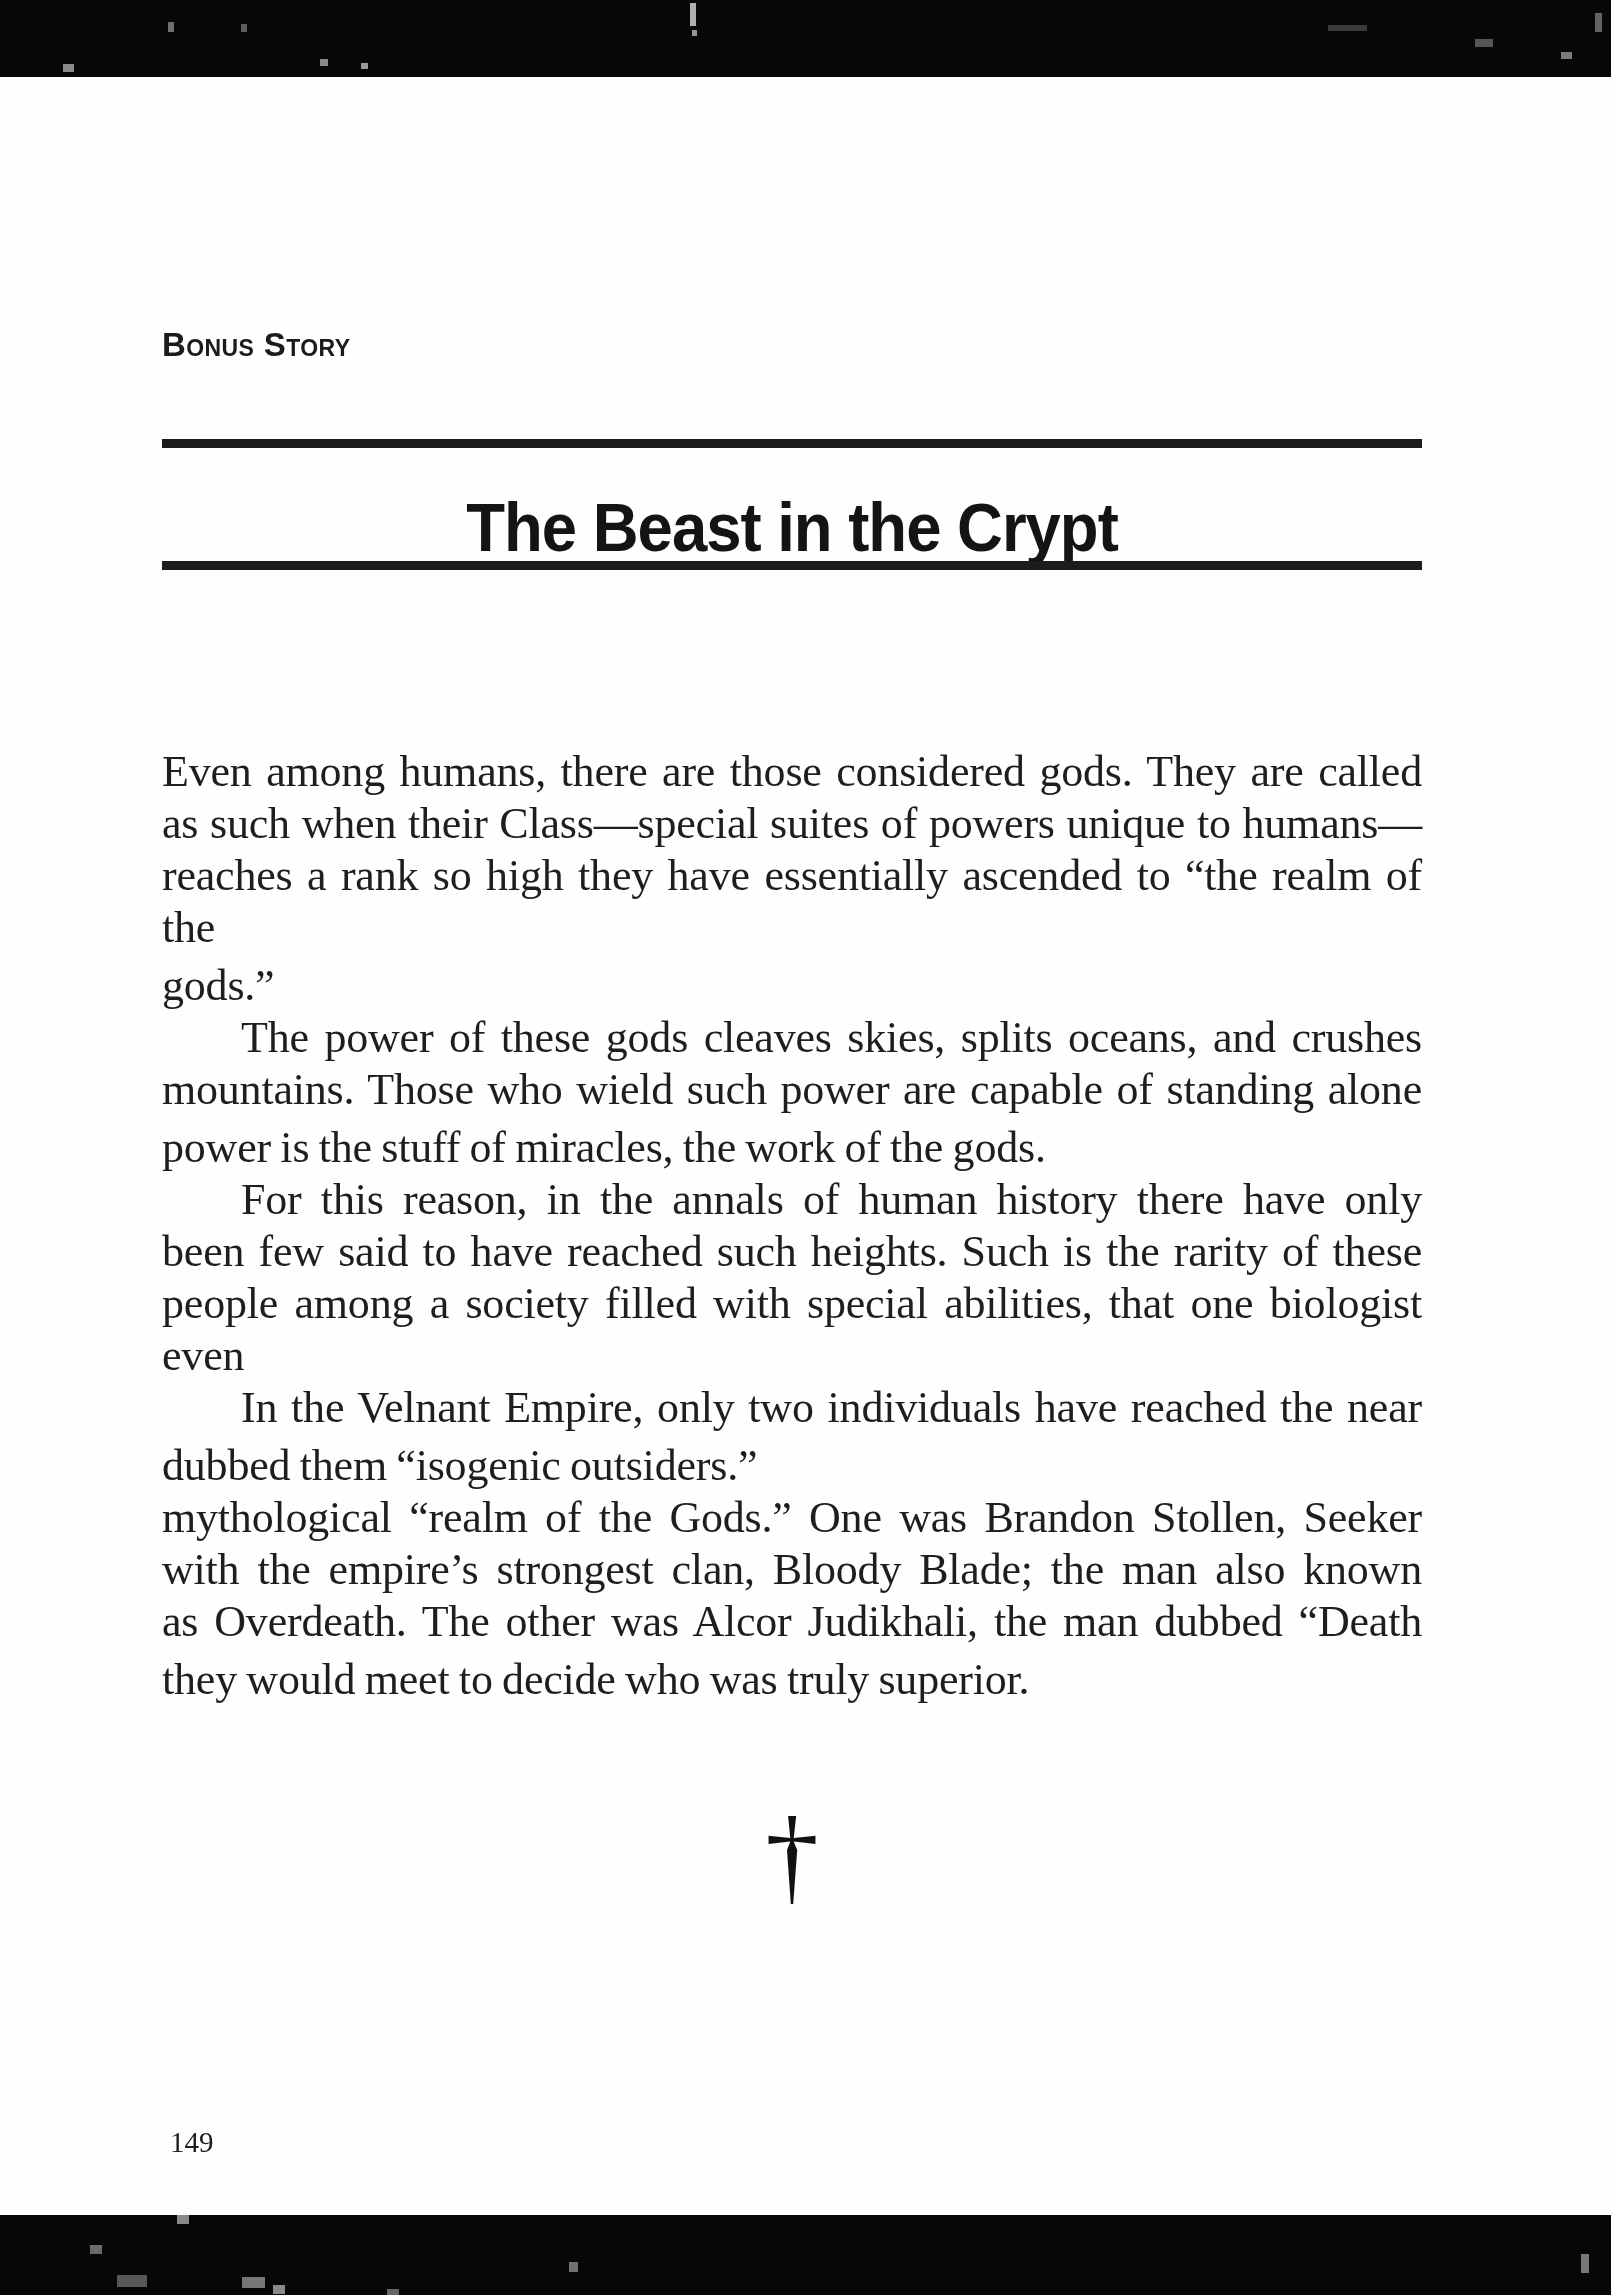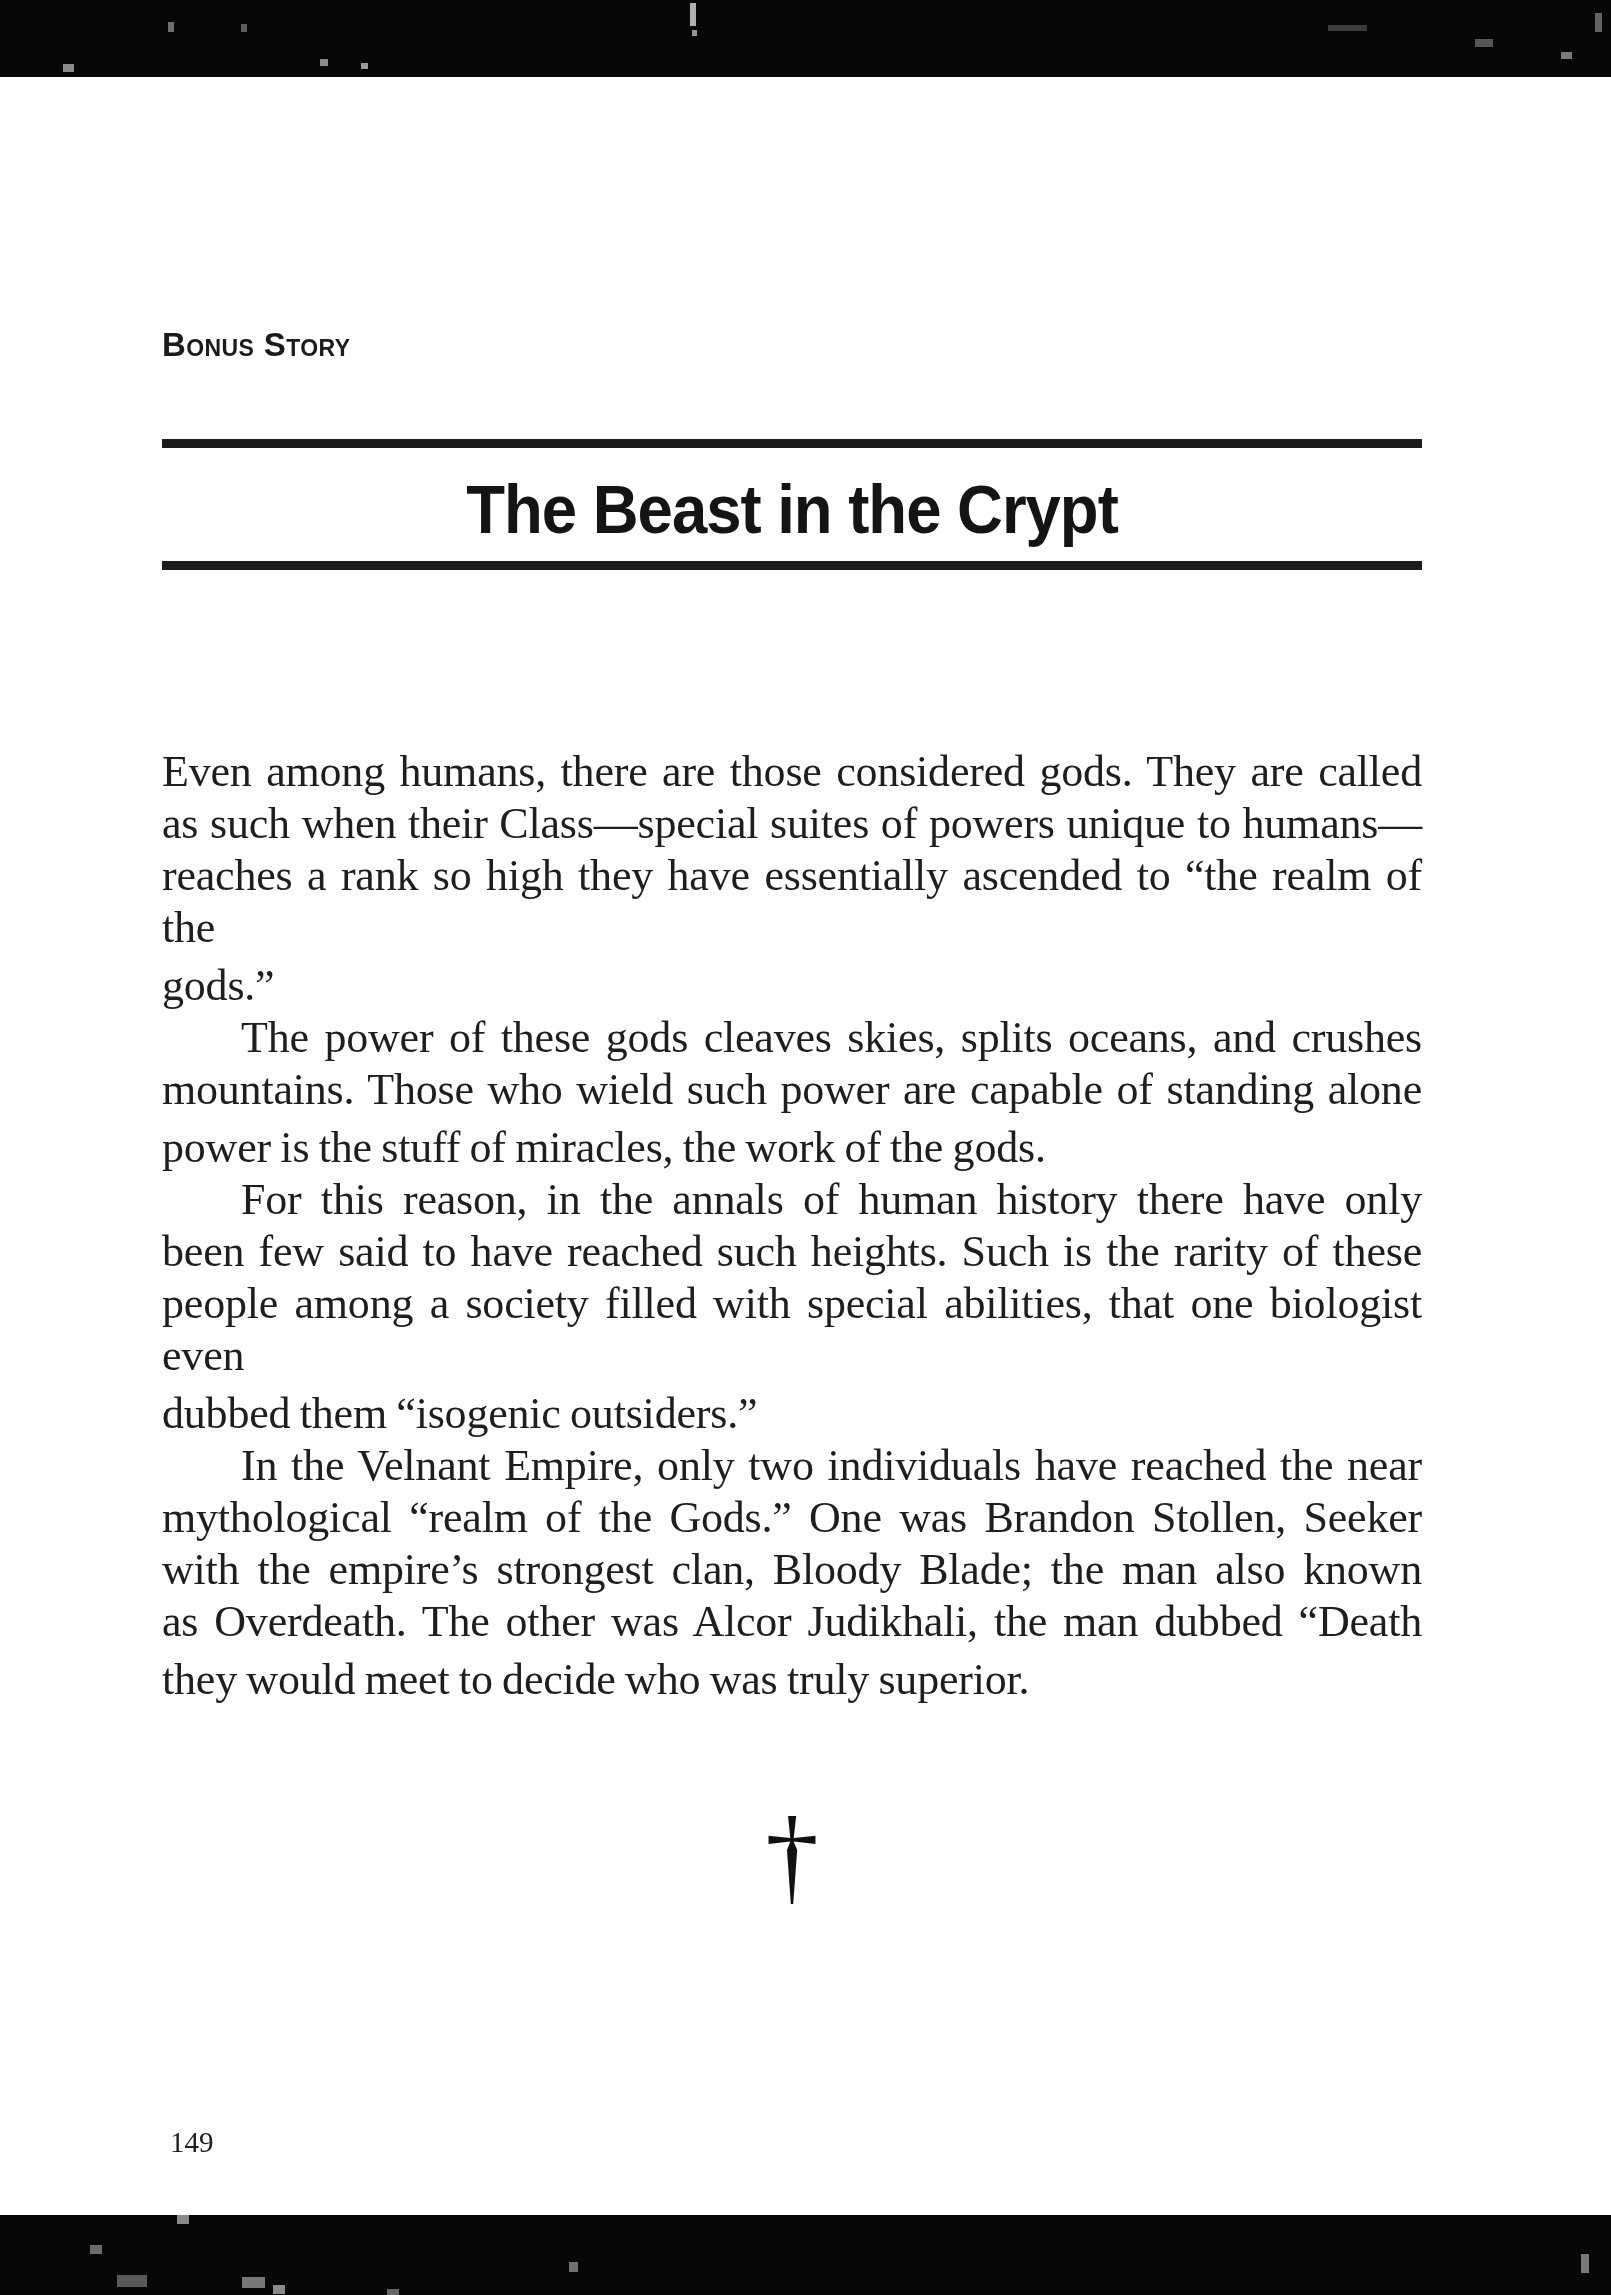--- a/index.html
+++ b/index.html
@@ -9,21 +9,21 @@
   .bar.top{top:0;height:77px;}
   .bar.bottom{top:2215px;height:81px;}
   .speck{position:absolute;}
   .label{position:absolute;left:162px;top:328px;
          font-family:"Liberation Sans", sans-serif;font-variant:small-caps;
          font-weight:600;font-size:33px;letter-spacing:0.4px;color:#1b1b1b;line-height:1;}
   .rule{position:absolute;left:162px;width:1260px;background:#1c1c1c;}
   .rule-top{top:439px;height:9.3px;}
   .rule-bottom{top:561px;height:9.3px;}
   .title-wrap{position:absolute;left:162px;top:445px;width:1260px;height:115px;
-              display:flex;align-items:center;justify-content:center;}
+              display:flex;align-items:flex-end;justify-content:center;}
   .title{display:inline-block;font-family:"Liberation Sans", sans-serif;font-weight:700;
          font-size:69px;letter-spacing:-1.1px;color:#141414;white-space:nowrap;
          transform:scaleX(0.92);transform-origin:center;position:relative;top:7.2px;}
   .body{position:absolute;left:162px;top:746px;width:1260px;
         font-size:44px;line-height:52px;letter-spacing:-0.2px;word-spacing:-1.4px;}
   .line{text-align:justify;text-align-last:justify;}
   .line.last{text-align-last:left;margin-top:6px;}
   .line.ind{text-indent:79px;}
   .dagger{position:absolute;left:162px;top:1794px;width:1260px;height:122px;
           font-size:107px;line-height:122px;text-align:center;color:#111111;}
@@ -62,22 +62,22 @@
       <div class="line">Even among humans, there are those considered gods. They are called</div>
       <div class="line">as such when their Class—special suites of powers unique to humans—</div>
       <div class="line">reaches a rank so high they have essentially ascended to “the realm of the</div>
       <div class="line last">gods.”</div>
       <div class="line ind">The power of these gods cleaves skies, splits oceans, and crushes</div>
       <div class="line">mountains. Those who wield such power are capable of standing alone</div>
       <div class="line last">power is the stuff of miracles, the work of the gods.</div>
       <div class="line ind">For this reason, in the annals of human history there have only</div>
       <div class="line">been few said to have reached such heights. Such is the rarity of these</div>
       <div class="line">people among a society filled with special abilities, that one biologist even</div>
+      <div class="line ind">In the Velnant Empire, only two individuals have reached the near</div>
       <div class="line last">dubbed them “isogenic outsiders.”</div>
-      <div class="line ind">In the Velnant Empire, only two individuals have reached the near</div>
       <div class="line">mythological “realm of the Gods.” One was Brandon Stollen, Seeker</div>
       <div class="line">with the empire’s strongest clan, Bloody Blade; the man also known</div>
       <div class="line">as Overdeath. The other was Alcor Judikhali, the man dubbed “Death</div>
       <div class="line last">they would meet to decide who was truly superior.</div>
     </div>
 
   <div class="dagger">†</div>
 
   <div class="pagenum">149</div>
 

